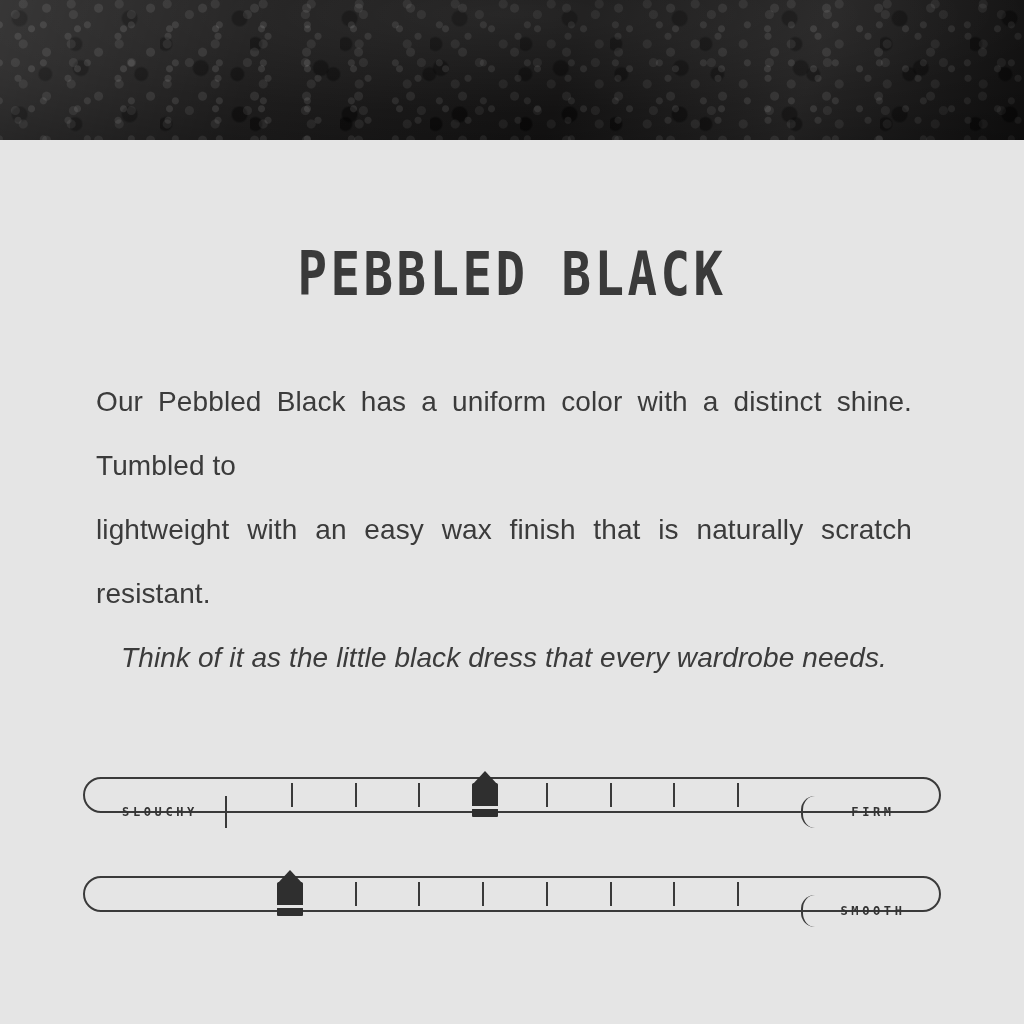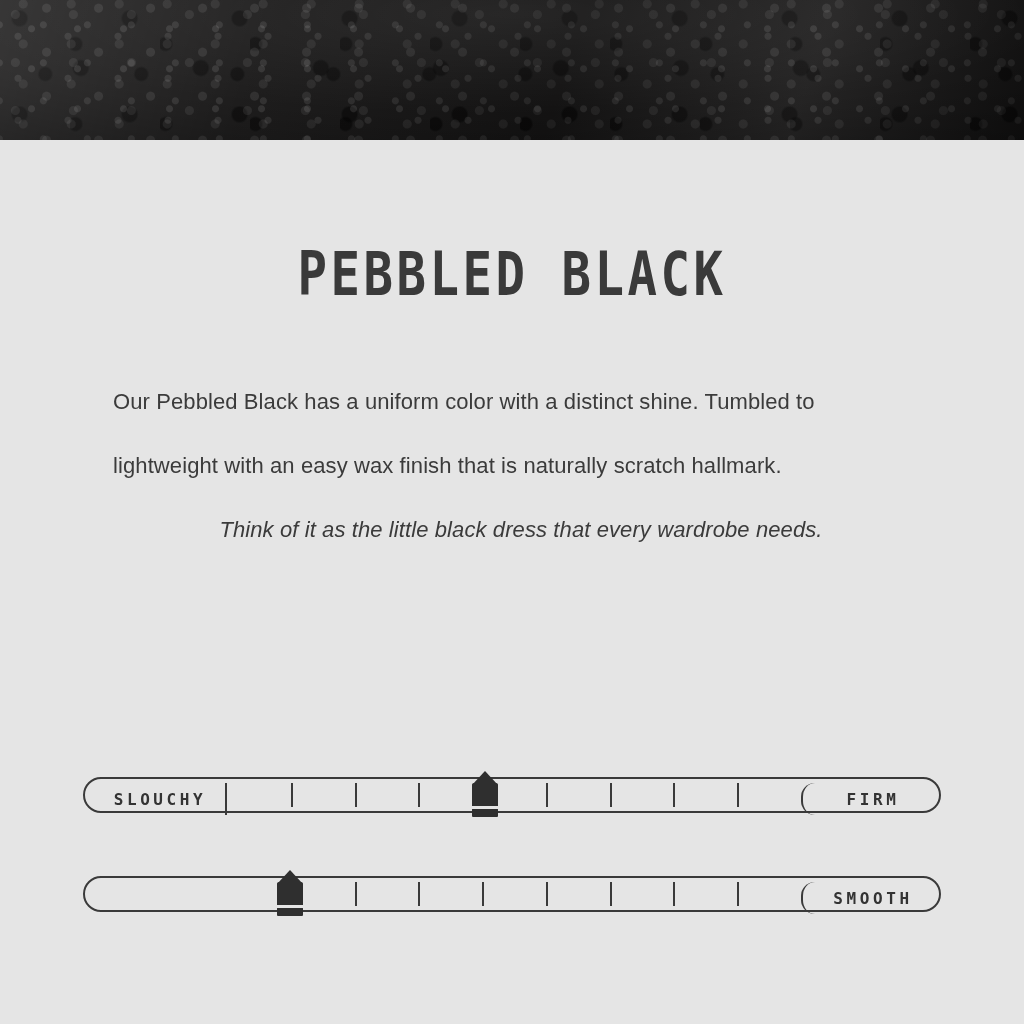--- a/index.html
+++ b/index.html
@@ -75,24 +75,24 @@
     letter-spacing: 3.5px;
     color: #3a3a3a;
     transform: scaleY(1.22);
     transform-origin: top center;
   }
 
   
   .copy {
     position: absolute;
     top: 370px;
-    left: 113px;
+    left: 96px;
     width: 816px;
     color: #3b3b3b;
-    font-size: 22px;
+    font-size: 28px;
     line-height: 64px;
     letter-spacing: 0.1px;
   }
   .copy p {
     margin: 0;
     text-align: justify;
   }
   .copy p.last {
     text-align: center;
     font-style: italic;
@@ -107,28 +107,28 @@
     border: 2px solid #3a3a3a;
     border-radius: 18px;
     box-sizing: border-box;
     background: transparent;
   }
   #scale-1 { top: 777px; }
   #scale-2 { top: 876px; }
 
   .cap {
     position: absolute;
-    top: 4px;
+    top: 17px;
     height: 32px;
     display: flex;
     align-items: center;
     justify-content: center;
     font-family: "DejaVu Sans Mono", monospace;
     font-weight: bold;
-    font-size: 16px;
+    font-size: 12px;
     letter-spacing: 3.6px;
     color: #333;
     box-sizing: border-box;
   }
   .cap.left {
     left: 0;
     width: 142px;
     border-right: 2px solid #3a3a3a;
     padding-left: 10px;
   }
@@ -208,21 +208,21 @@
   <div class="hero">
     <div class="grain"></div>
     <div class="sheen"></div>
     <div class="vign"></div>
   </div>
 
   <div class="title">PEBBLED BLACK</div>
 
   <div class="copy">
     <p>Our Pebbled Black has a uniform color with a distinct shine. Tumbled to</p>
-    <p>lightweight with an easy wax finish that is naturally scratch hallmark.</p>
+    <p>lightweight with an easy wax finish that is naturally scratch resistant.</p>
     <p class="last">Think of it as the little black dress that every wardrobe needs.</p>
   </div>
 
   <div class="scale" id="scale-1">
     <div class="cap left">SLOUCHY</div>
     <div class="ticks" id="ticks-1">
         <div class="tick" style="left: 11.1111%;"></div>
         <div class="tick" style="left: 22.2222%;"></div>
         <div class="tick" style="left: 33.3333%;"></div>
         <div class="tick" style="left: 44.4444%;"></div>

